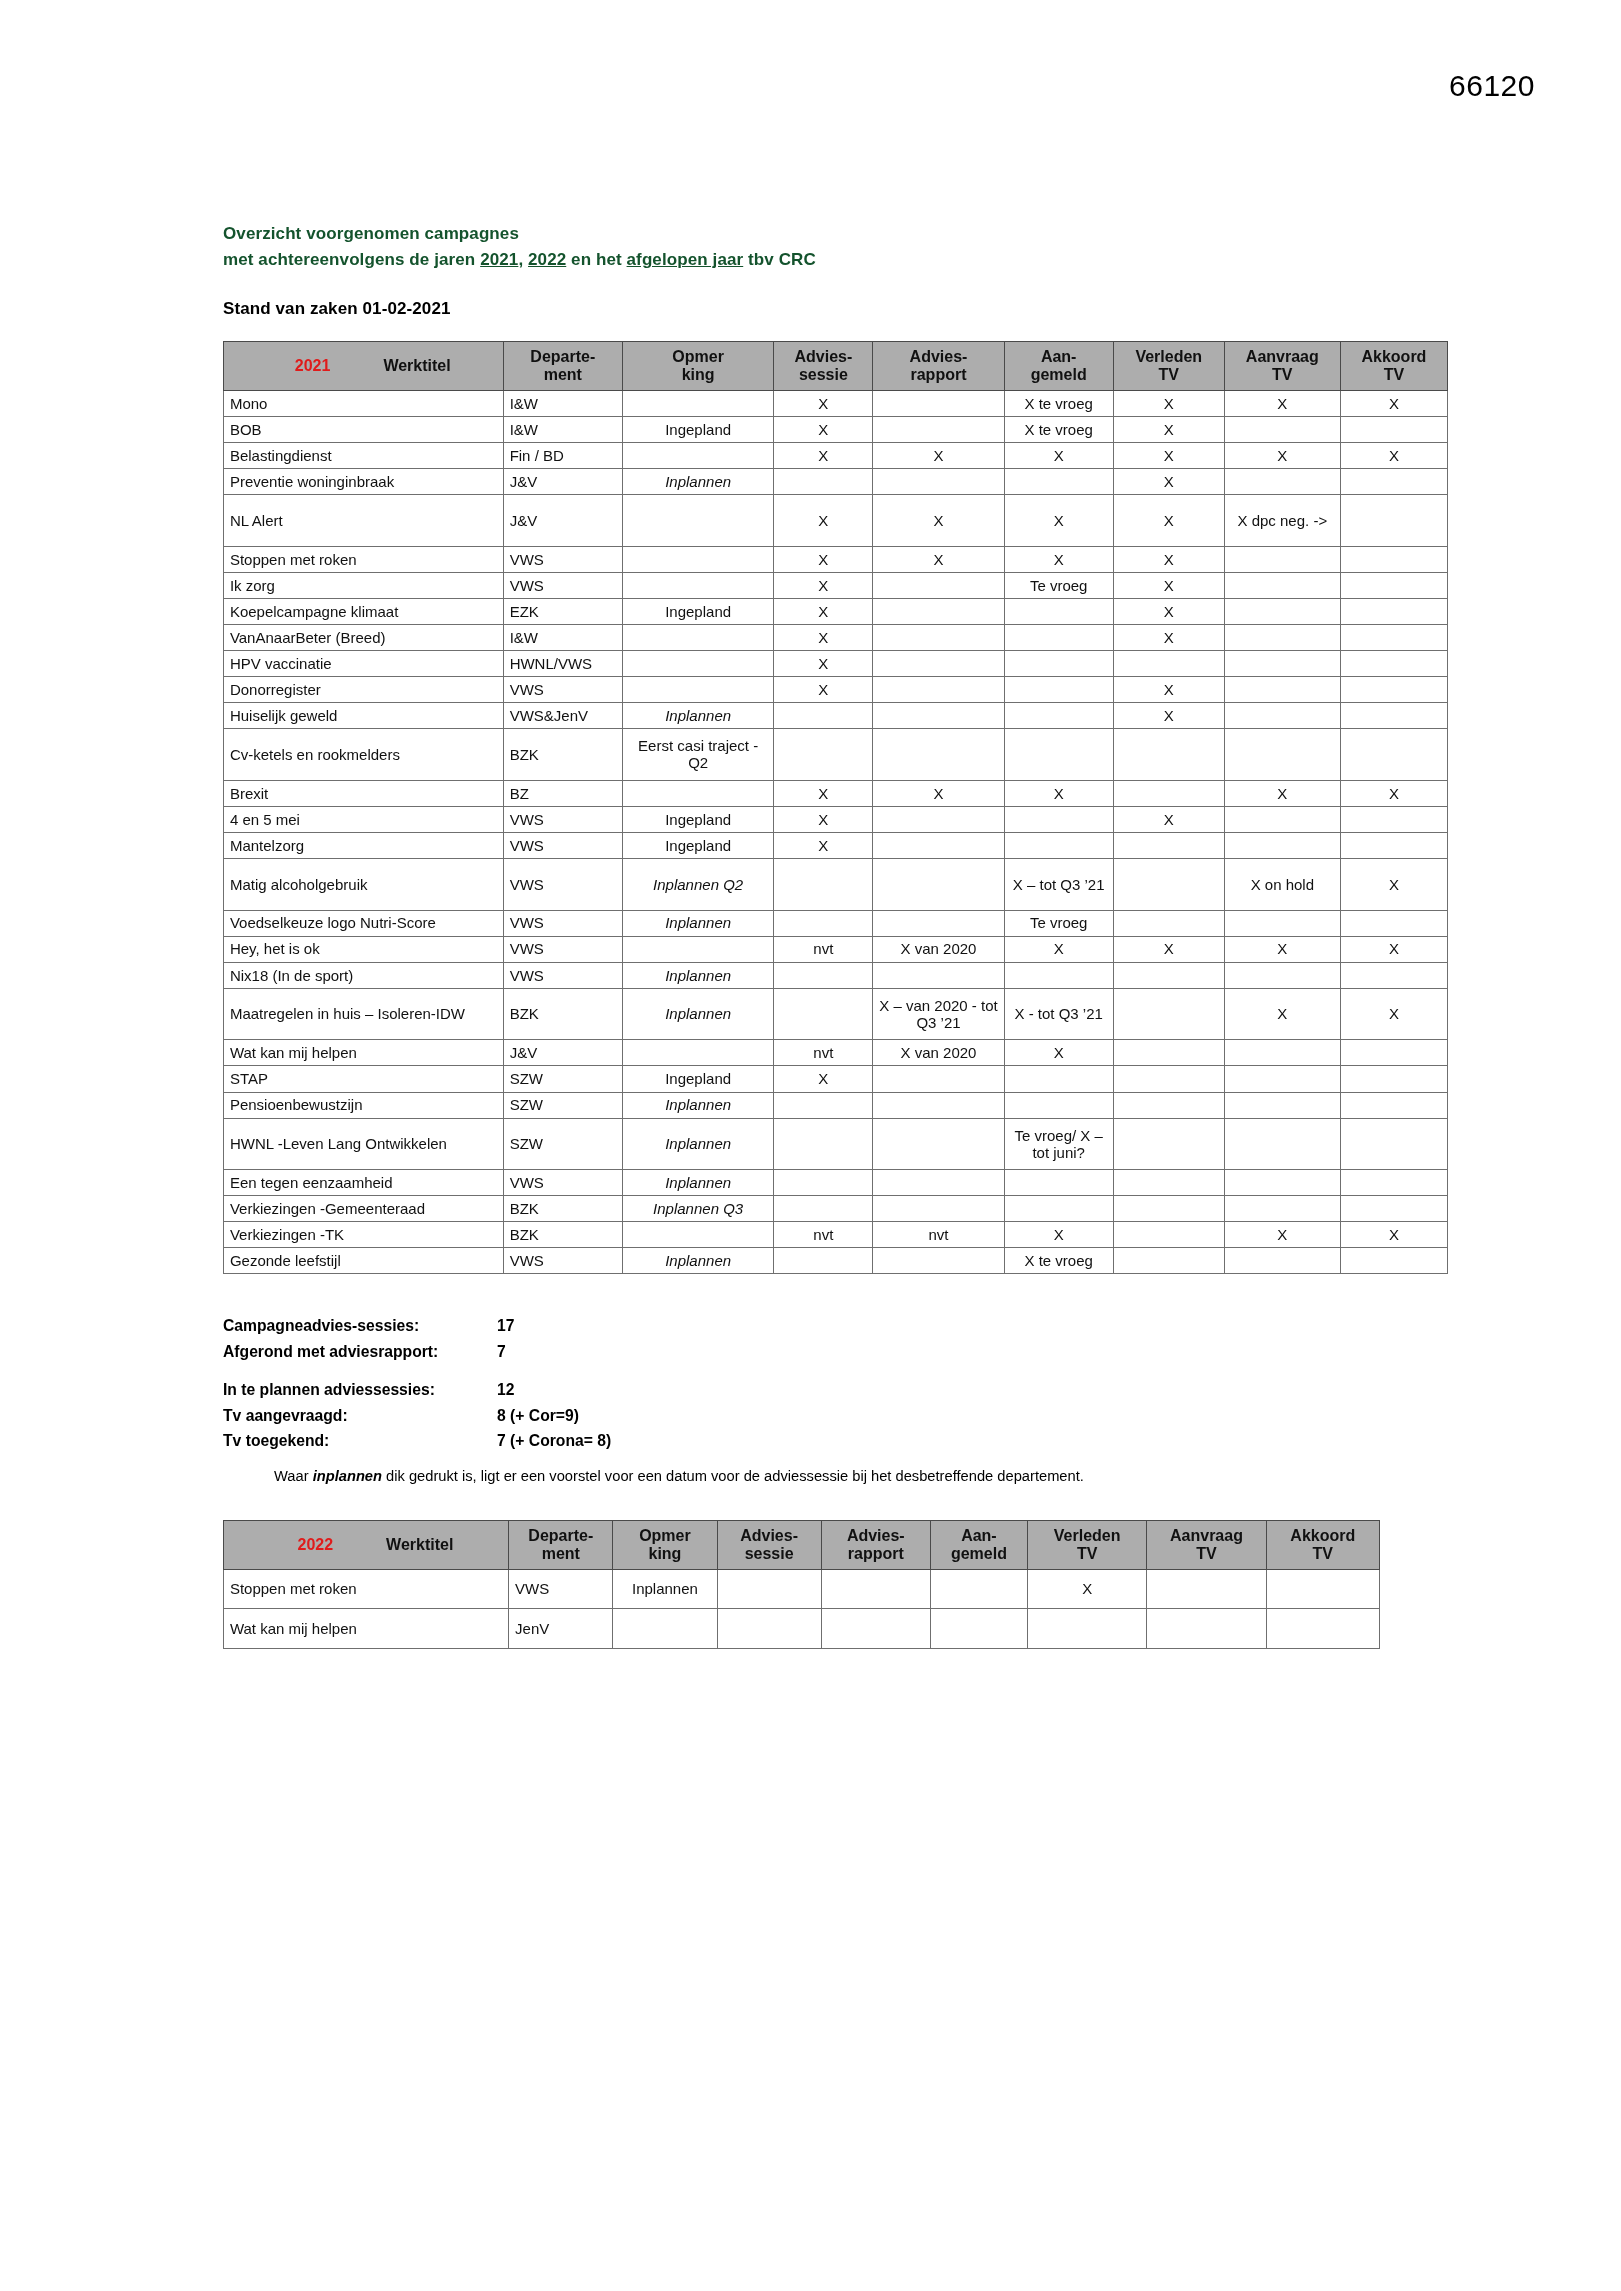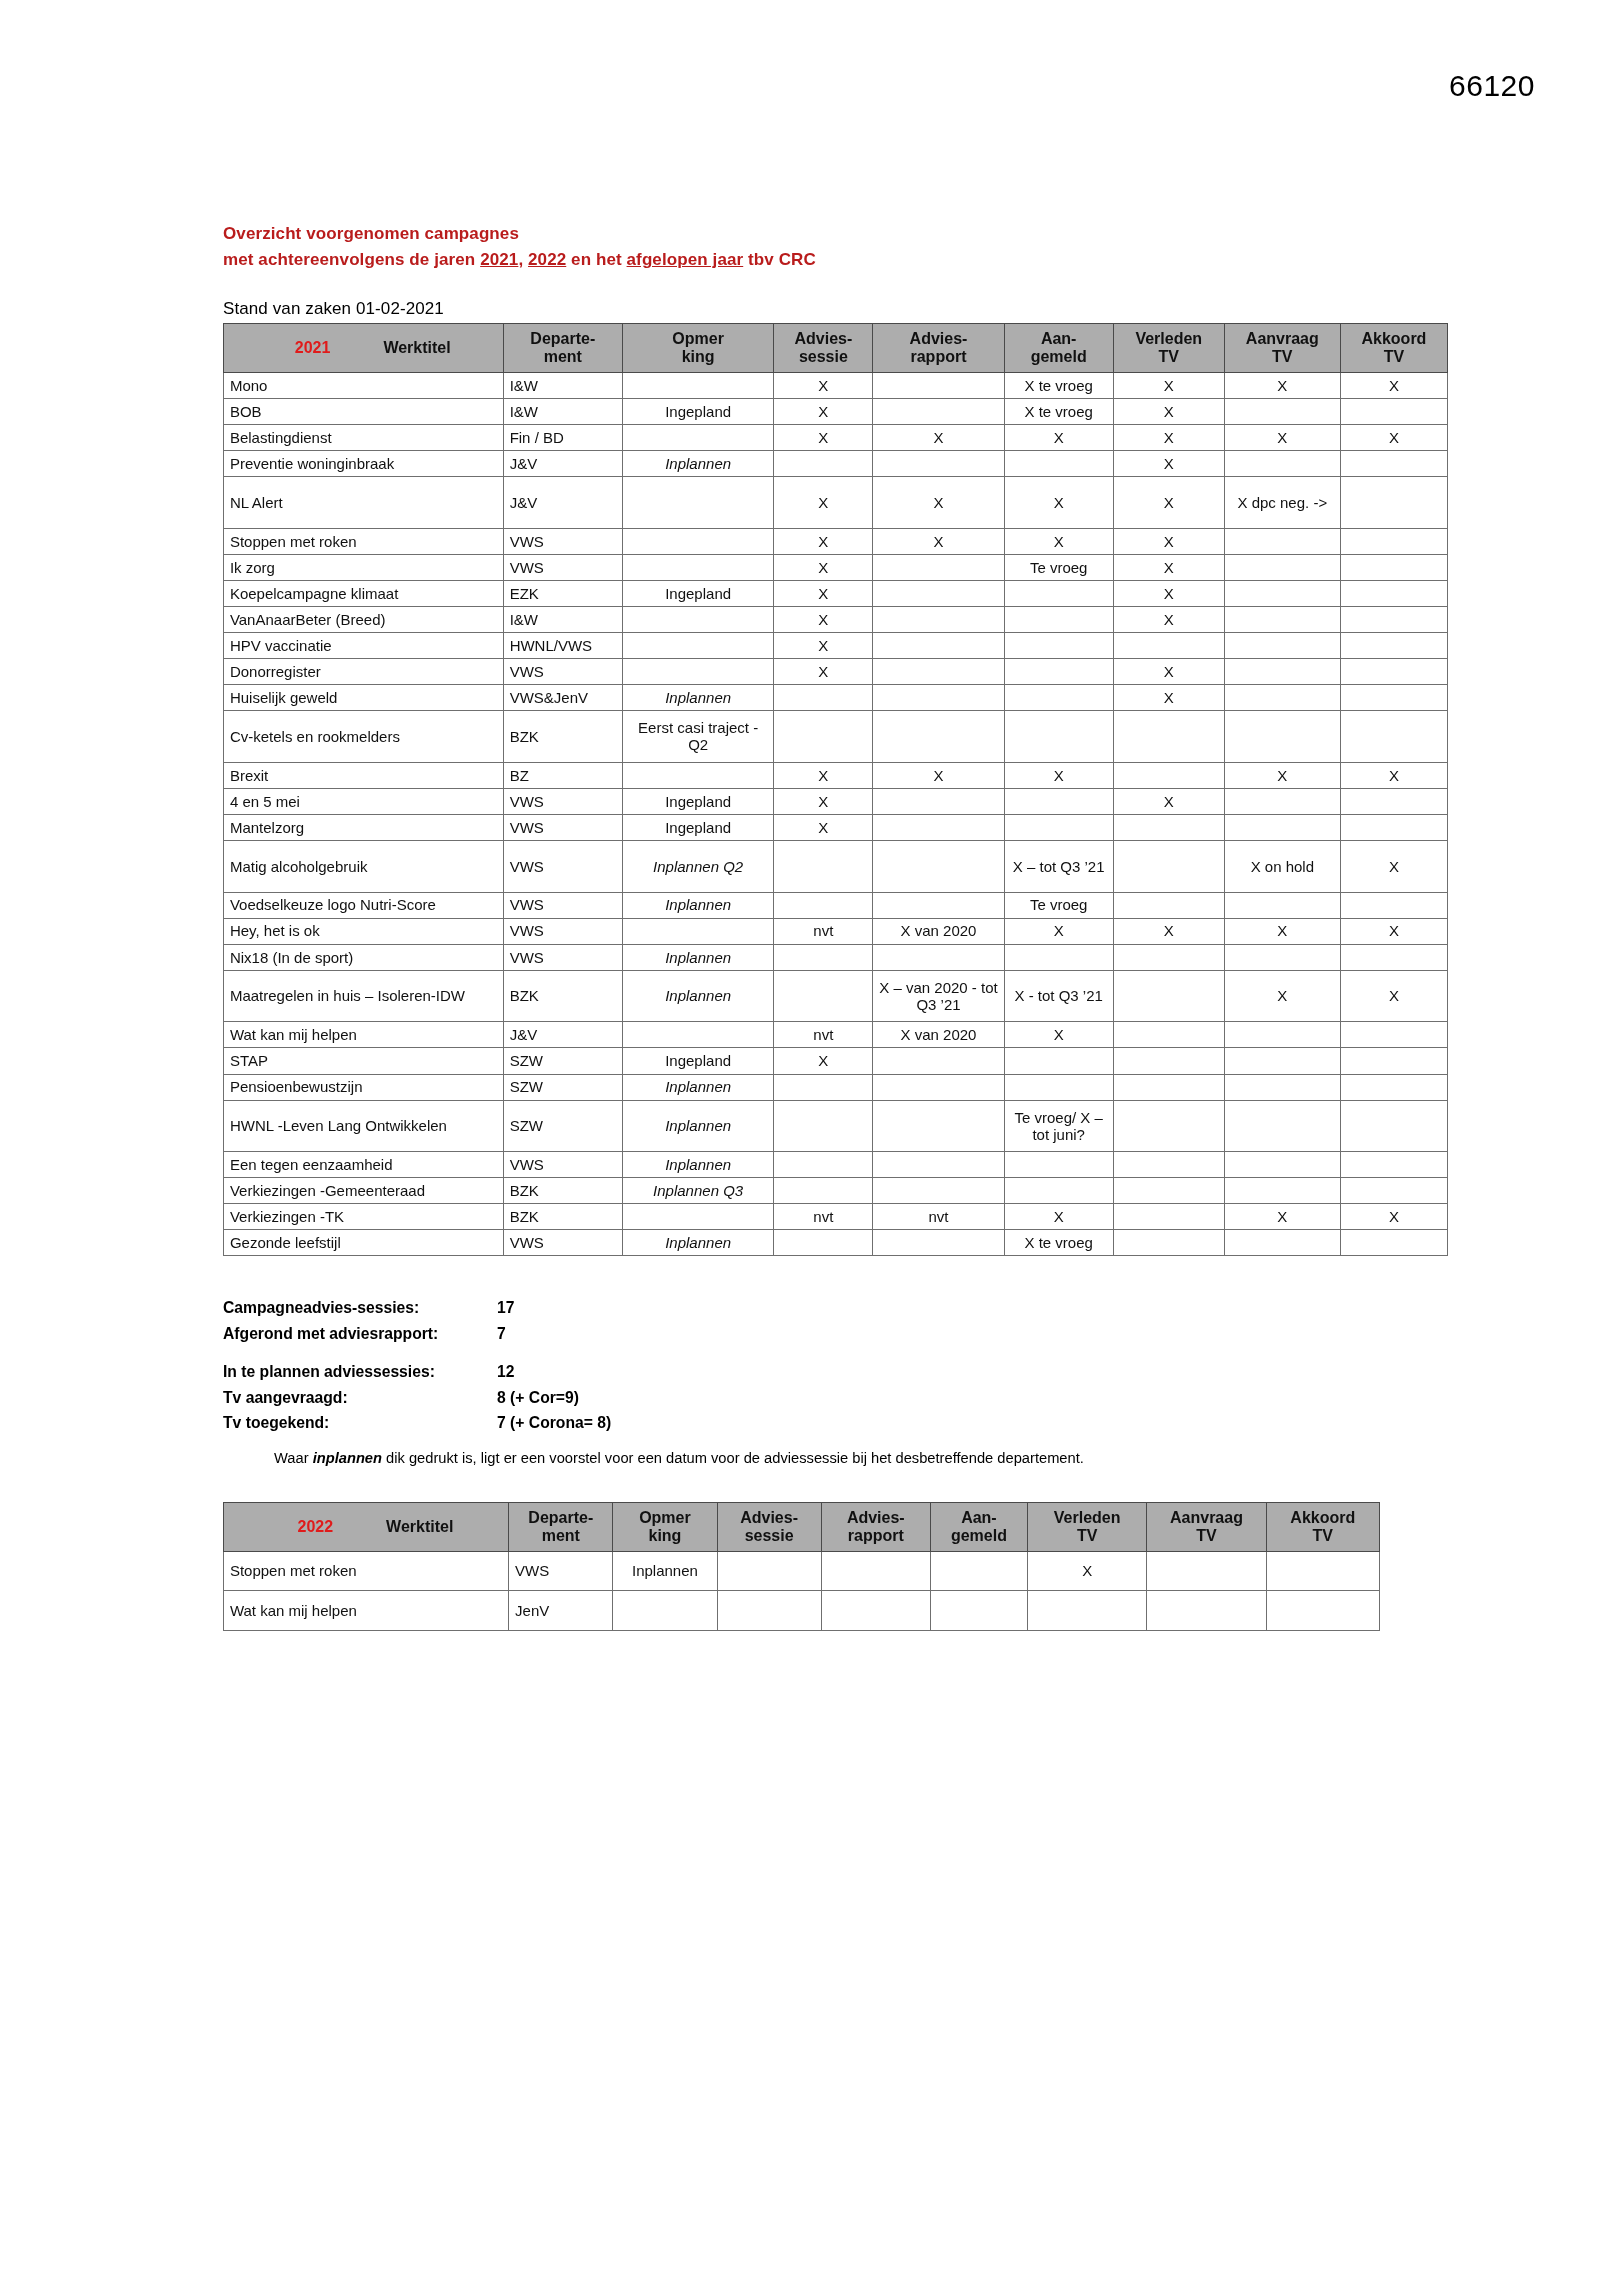--- a/index.html
+++ b/index.html
@@ -34,29 +34,29 @@
     position: absolute;
     left: 223px;
     top: 221px;
     width: 1235px;
   }
   .title-block {
     font-size: 17px;
     font-weight: bold;
     line-height: 1.55;
     letter-spacing: 0.1px;
-    color: #b91c1c;
+    color: #14532d;
   }
   .title-block .l2 { white-space: nowrap; }
   .u { text-decoration: underline; }
   .stand {
     margin-top: 25.5px;
-    margin-bottom: 4px;
+    margin-bottom: 22px;
     font-size: 17px;
-    font-weight: normal;
+    font-weight: bold;
     letter-spacing: 0.1px;
   }
 
   table.grid {
     border-collapse: collapse;
     table-layout: fixed;
     font-size: 15px;
     color: #111;
     background: #fff;
     padding-left: 20px;

